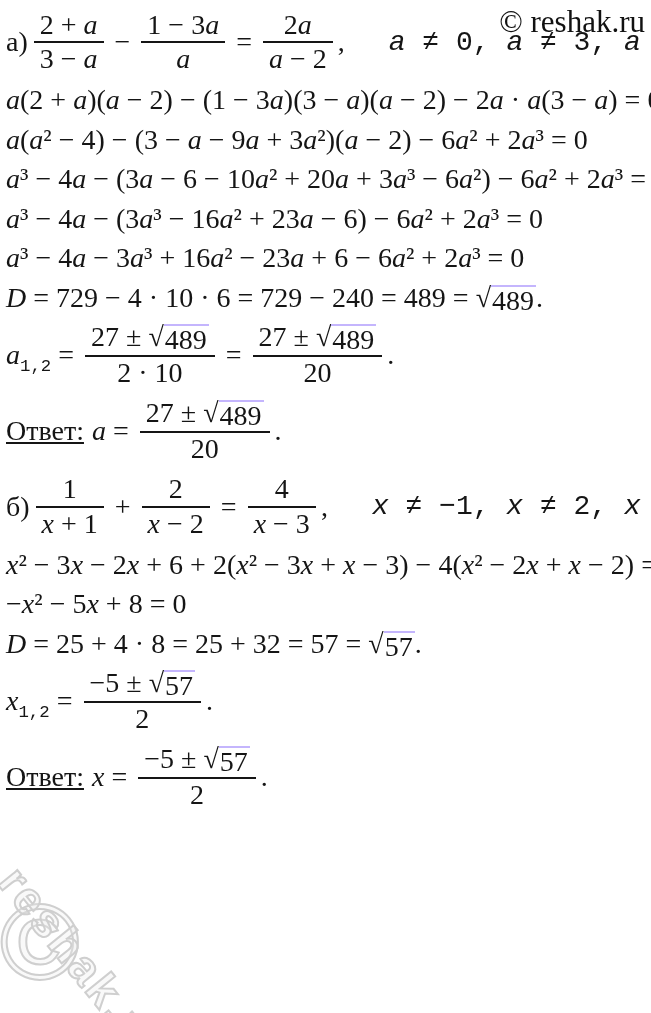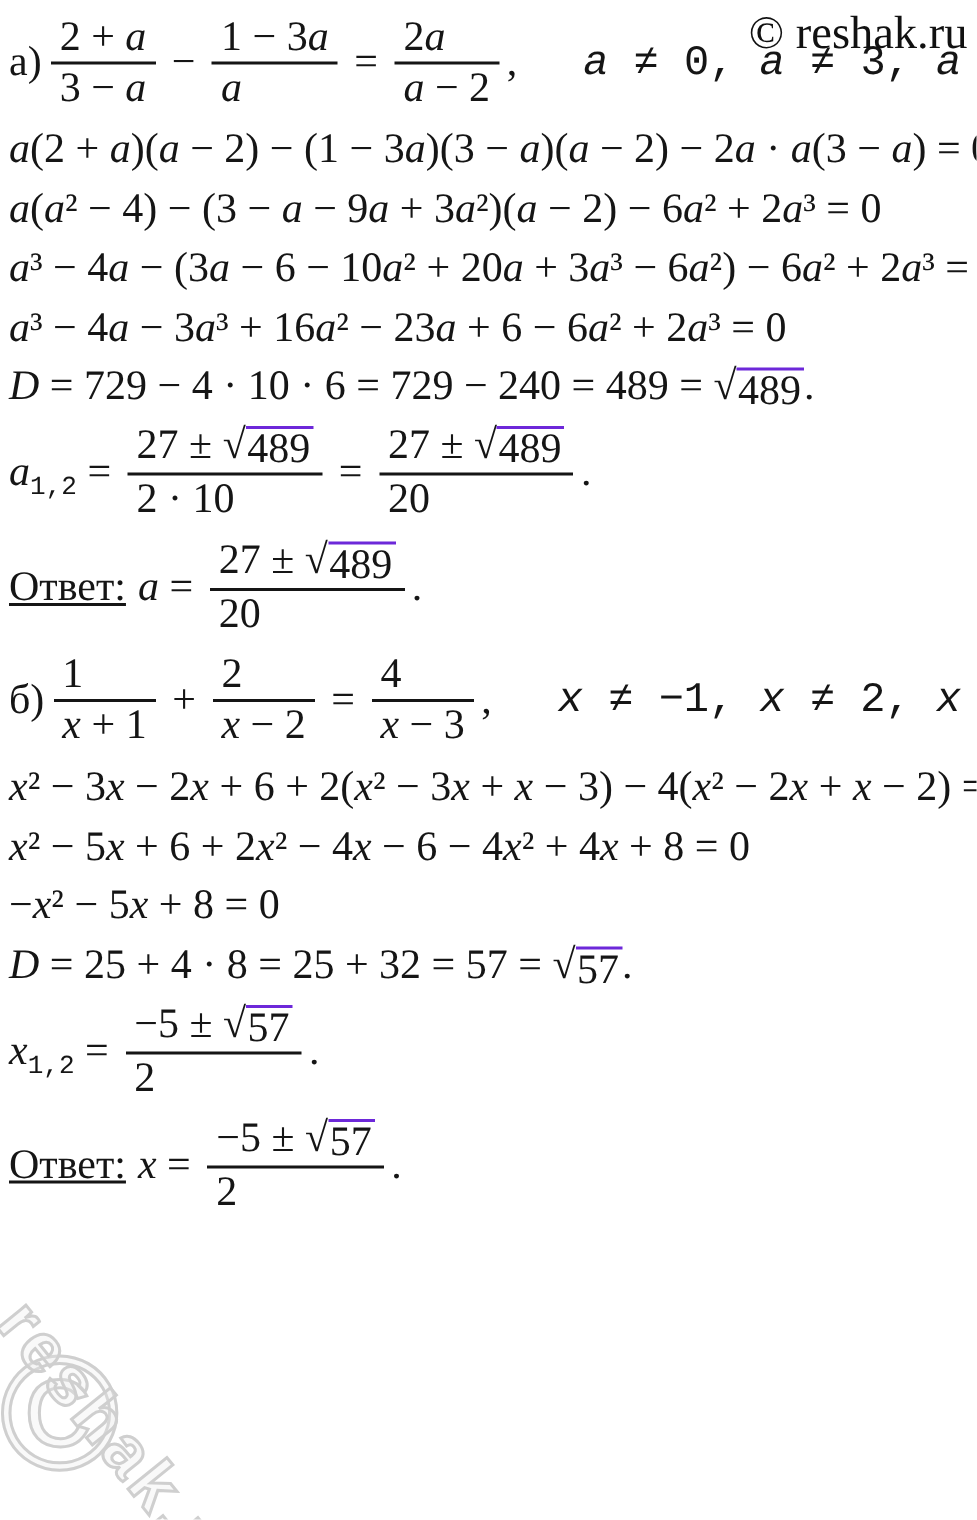--- a/index.html
+++ b/index.html
@@ -28,33 +28,33 @@
   .eqline {
     display: flex; align-items: center;
     white-space: nowrap;
     font-size: 28px;
     margin: 6px 0 10px 1px;
   }
   .eqline .label { margin-right: 2px; }
 
   .frac {
     display: inline-flex; flex-direction: column;
-    margin: 0 4px;
+    text-align: center; margin: 0 4px;
     line-height: 1.08;
   }
   .frac .num { padding: 0 6px 1px; border-bottom: 2px solid #151515; }
   .frac .den { padding: 1px 6px 0; }
 
   .op { margin: 0 7px; }
   .comma { align-self: center; margin-left: 1px; }
   .constraints { margin-left: 44px; font-family: Liberation Mono, monospace; }
 
   .sqrt { display: inline-flex; align-items: flex-start; line-height: 1.05; }
   .sqrt .sym { line-height: 1.05; }
-  .sqrt .rad { border-top: 2px solid #6d28d9; margin-top: 2px; padding: 0 2px 0 1px; line-height: 1.0; }
+  .sqrt .rad { border-top: 2px solid #c4b5fd; margin-top: 2px; padding: 0 2px 0 1px; line-height: 1.0; }
 
   sub { font-size: 0.62em; line-height: 0; font-family: Liberation Mono, monospace; }
   i { font-style: italic; }
 
   .answer-label { margin-right: 8px; text-decoration: underline; }
 
   
   .watermark { position: absolute; left: 0; top: 0; width: 100%; height: 100%; pointer-events: none; }
   .wm-c {
     position: absolute; left: 0px; top: 888px;
@@ -99,20 +99,21 @@
         <span class="num math">2<i>a</i></span>
         <span class="den math"><i>a</i> − 2</span>
       </span>
       <span class="comma">,</span>
       <span class="constraints math"><i>a</i> ≠ 0, <i>a</i> ≠ 3, <i>a</i> ≠ 2</span>
     </div>
 
     <div class="line math"><i>a</i>(2 + <i>a</i>)(<i>a</i> − 2) − (1 − 3<i>a</i>)(3 − <i>a</i>)(<i>a</i> − 2) − 2<i>a</i> · <i>a</i>(3 − <i>a</i>) = 0</div>
     <div class="line math"><i>a</i>(<i>a</i>² − 4) − (3 − <i>a</i> − 9<i>a</i> + 3<i>a</i>²)(<i>a</i> − 2) − 6<i>a</i>² + 2<i>a</i>³ = 0</div>
     <div class="line math"><i>a</i>³ − 4<i>a</i> − (3<i>a</i> − 6 − 10<i>a</i>² + 20<i>a</i> + 3<i>a</i>³ − 6<i>a</i>²) − 6<i>a</i>² + 2<i>a</i>³ = 0</div>
+    <div class="line math"><i>a</i>³ − 4<i>a</i> − (3<i>a</i>³ − 16<i>a</i>² + 23<i>a</i> − 6) − 6<i>a</i>² + 2<i>a</i>³ = 0</div>
     <div class="line math"><i>a</i>³ − 4<i>a</i> − 3<i>a</i>³ + 16<i>a</i>² − 23<i>a</i> + 6 − 6<i>a</i>² + 2<i>a</i>³ = 0</div>
 
     <div class="line">
       <span class="math"><i>D</i> = 729 − 4 · 10 · 6 = 729 − 240 = 489 = </span><span class="sqrt">
           <span class="sym">√</span>
           <span class="rad math">489</span>
         </span><span class="math">.</span>
     </div>
 
     <div class="eqline">
@@ -164,21 +165,20 @@
       <span class="op math">=</span>
       <span class="frac">
         <span class="num math">4</span>
         <span class="den math"><i>x</i> − 3</span>
       </span>
       <span class="comma">,</span>
       <span class="constraints math"><i>x</i> ≠ −1, <i>x</i> ≠ 2, <i>x</i> ≠ 3</span>
     </div>
 
     <div class="line math"><i>x</i>² − 3<i>x</i> − 2<i>x</i> + 6 + 2(<i>x</i>² − 3<i>x</i> + <i>x</i> − 3) − 4(<i>x</i>² − 2<i>x</i> + <i>x</i> − 2) = 0</div>
-    <div class="line math"><i>x</i>² − 5<i>x</i> + 6 + 2<i>x</i>² − 4<i>x</i> − 6 − 4<i>x</i>² + 4<i>x</i> + 8 = 0</div>
     <div class="line math">−<i>x</i>² − 5<i>x</i> + 8 = 0</div>
 
     <div class="line">
       <span class="math"><i>D</i> = 25 + 4 · 8 = 25 + 32 = 57 = </span><span class="sqrt">
           <span class="sym">√</span>
           <span class="rad math">57</span>
         </span><span class="math">.</span>
     </div>
 
     <div class="eqline">

